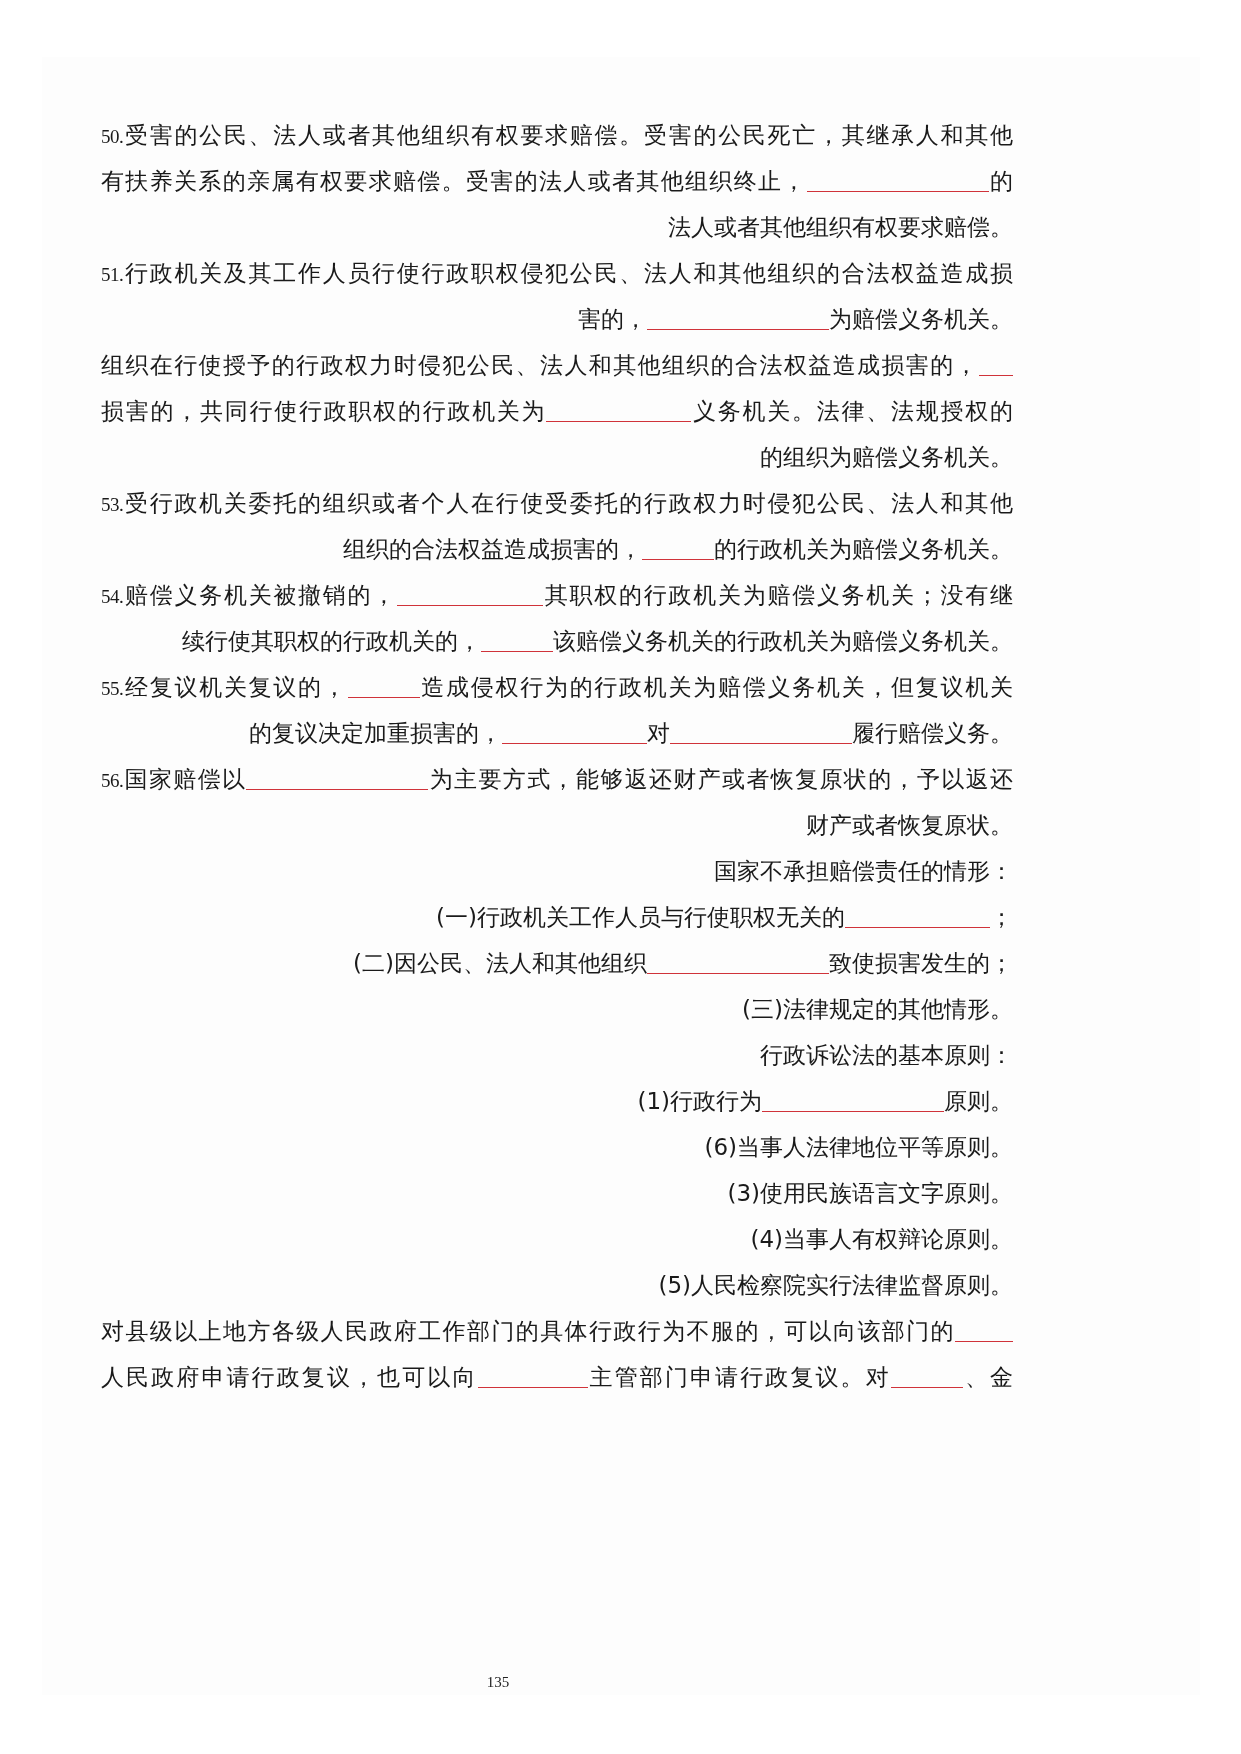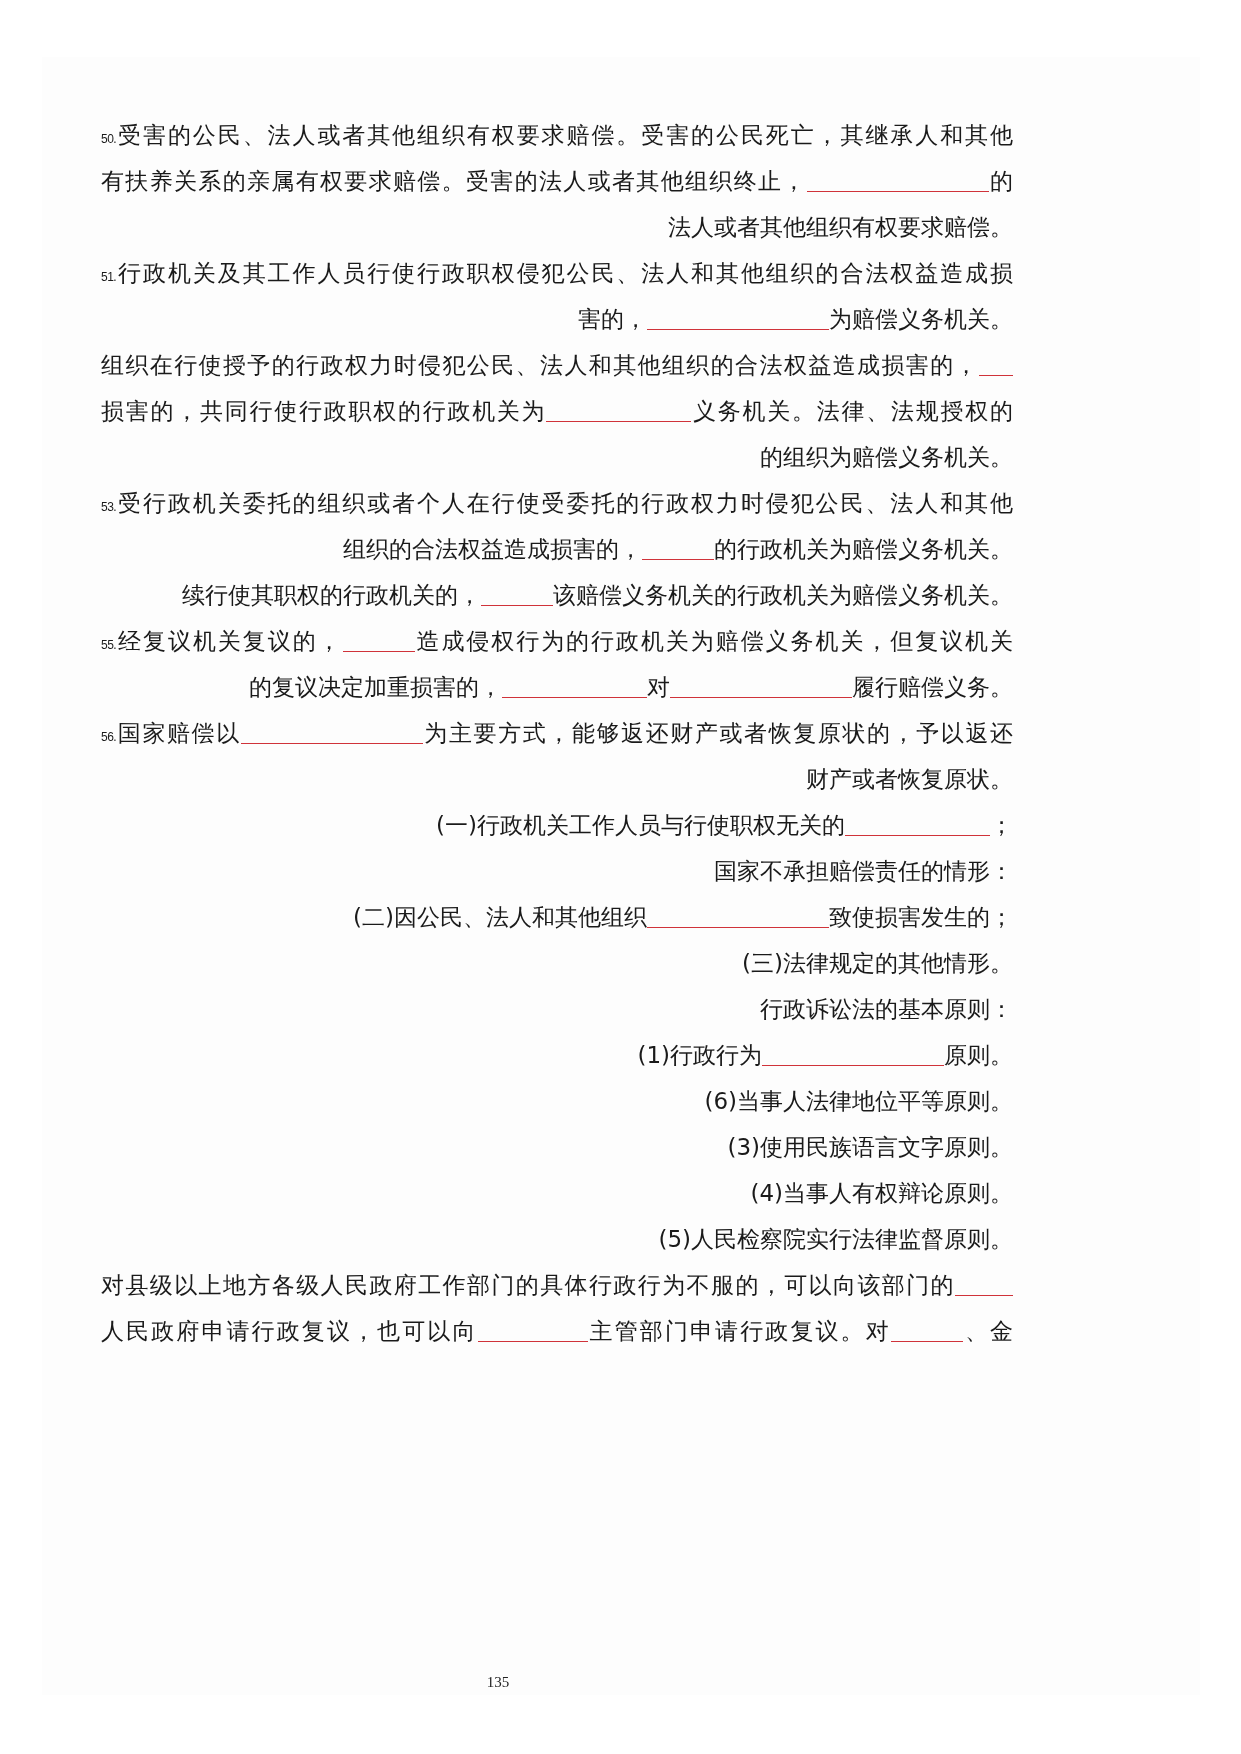--- a/index.html
+++ b/index.html
@@ -35,22 +35,22 @@
       font-size: 23px;
       white-space: nowrap;
       letter-spacing: 0px;
       text-align: right;
     }
     .line.justify {
       text-align: justify;
       text-align-last: justify;
     }
     .num {
-      font-size: 12px;
-      font-family: Liberation Sans, sans-serif;
+      font-size: 19px;
+      font-family: Liberation Serif, serif;
       letter-spacing: -0.5px;
     }
     .blank {
       display: inline-block;
       border-bottom: 1.6px solid #d0333a;
       height: 22px;
       vertical-align: -3px;
     }
     .page-number {
       position: absolute;
@@ -77,30 +77,31 @@
   <div class="line justify"><span class="num">51.</span><span>行政机关及其工作人员行使行政职权侵犯公民、法人和其他组织的合法权益造成损</span></div>
   <div class="line"><span>害的，</span><span class="blank" style="width:182px"></span><span>为赔偿义务机关。</span></div>
 
   <div class="line justify"><span>组织在行使授予的行政权力时侵犯公民、法人和其他组织的合法权益造成损害的，</span><span class="blank" style="width:34px"></span></div>
   <div class="line justify"><span>损害的，共同行使行政职权的行政机关为</span><span class="blank" style="width:145px"></span><span>义务机关。法律、法规授权的</span></div>
   <div class="line"><span>的组织为赔偿义务机关。</span></div>
 
   <div class="line justify"><span class="num">53.</span><span>受行政机关委托的组织或者个人在行使受委托的行政权力时侵犯公民、法人和其他</span></div>
   <div class="line"><span>组织的合法权益造成损害的，</span><span class="blank" style="width:72px"></span><span>的行政机关为赔偿义务机关。</span></div>
 
+  <div class="line justify"><span class="num">54.</span><span>赔偿义务机关被撤销的，</span><span class="blank" style="width:146px"></span><span>其职权的行政机关为赔偿义务机关；没有继</span></div>
   <div class="line"><span>续行使其职权的行政机关的，</span><span class="blank" style="width:72px"></span><span>该赔偿义务机关的行政机关为赔偿义务机关。</span></div>
 
   <div class="line justify"><span class="num">55.</span><span>经复议机关复议的，</span><span class="blank" style="width:72px"></span><span>造成侵权行为的行政机关为赔偿义务机关，但复议机关</span></div>
   <div class="line"><span>的复议决定加重损害的，</span><span class="blank" style="width:145px"></span><span>对</span><span class="blank" style="width:182px"></span><span>履行赔偿义务。</span></div>
 
   <div class="line justify"><span class="num">56.</span><span>国家赔偿以</span><span class="blank" style="width:182px"></span><span>为主要方式，能够返还财产或者恢复原状的，予以返还</span></div>
   <div class="line"><span>财产或者恢复原状。</span></div>
 
+  <div class="line"><span>国家不承担赔偿责任的情形：</span></div>
   <div class="line"><span>(一)行政机关工作人员与行使职权无关的</span><span class="blank" style="width:145px"></span><span>；</span></div>
-  <div class="line"><span>国家不承担赔偿责任的情形：</span></div>
   <div class="line"><span>(二)因公民、法人和其他组织</span><span class="blank" style="width:182px"></span><span>致使损害发生的；</span></div>
   <div class="line"><span>(三)法律规定的其他情形。</span></div>
 
   <div class="line"><span>行政诉讼法的基本原则：</span></div>
   <div class="line"><span>(1)行政行为</span><span class="blank" style="width:182px"></span><span>原则。</span></div>
   <div class="line"><span>(6)当事人法律地位平等原则。</span></div>
   <div class="line"><span>(3)使用民族语言文字原则。</span></div>
   <div class="line"><span>(4)当事人有权辩论原则。</span></div>
   <div class="line"><span>(5)人民检察院实行法律监督原则。</span></div>
 

